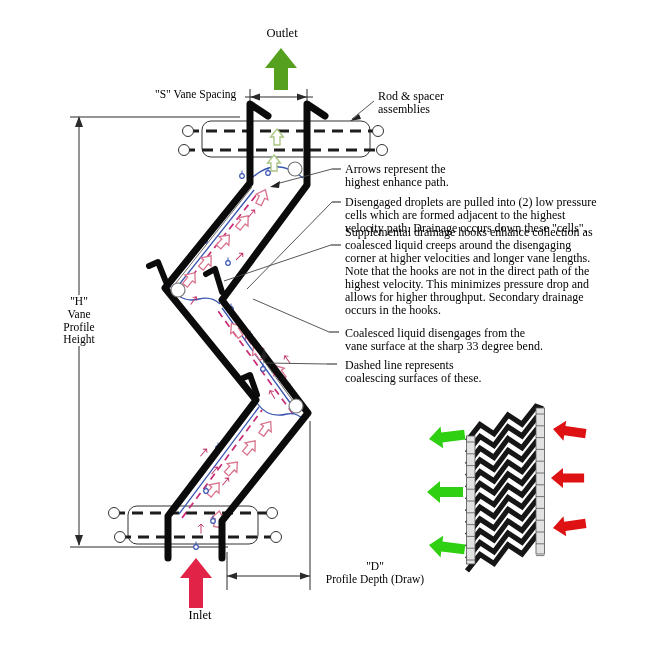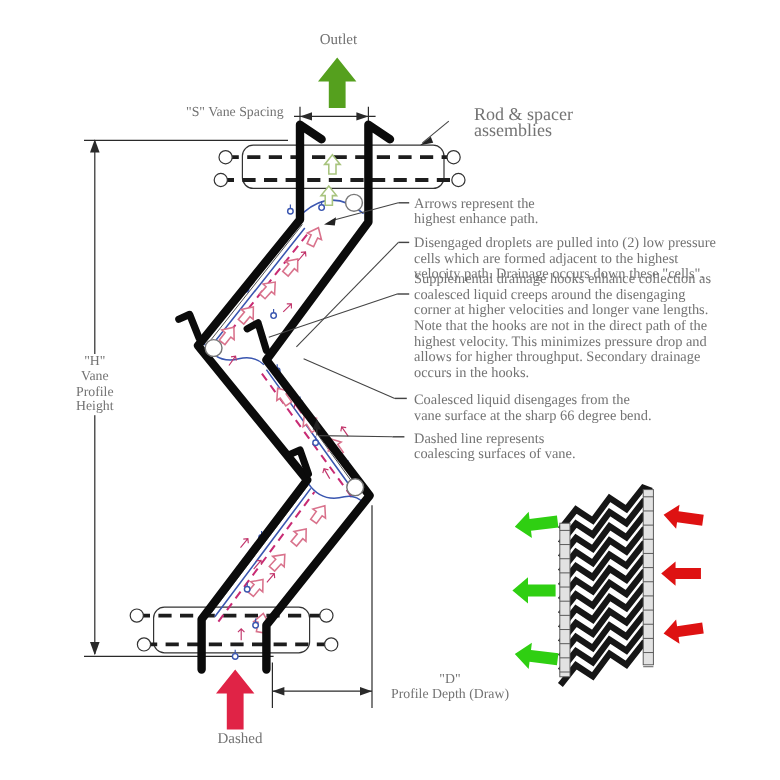--- a/index.html
+++ b/index.html
@@ -1,23 +1,23 @@
 <!DOCTYPE html>
 <html style="--vane_black: #0b0b0b; --velocity_pink: #d9728c; --velocity_green: #a8c47e; --drain_blue: #3a56b0; --coalesce_magenta: #c82b74; --outlet_green: #55a01e; --inlet_red: #e02346; --pack_green: #2fcf12; --pack_red: #de1212;"><head>
 <meta charset="utf-8">
 <style>
   html,body{margin:0;padding:0;background:#fff}
   .stage{position:relative;width:650px;height:650px;background:#fff;overflow:hidden;
          font-family:"Liberation Serif","DejaVu Serif",serif;}
   svg{position:absolute;left:0;top:0}
-  .t{position:absolute;white-space:pre-line;color:#737373;font-size:12px;line-height:13px}
+  .t{position:absolute;white-space:pre-line;color:#000000;font-size:12px;line-height:13px}
   .lab-outlet{left:256px;top:27px;width:52px;text-align:center;font-size:12.5px}
   .lab-inlet{left:178px;top:609px;width:44px;text-align:center;font-size:12.5px}
   .lab-s{left:155px;top:88px;font-size:11.5px}
-  .lab-rod{left:395px;top:90px;font-size:15px;line-height:12.5px}
+  .lab-rod{left:378px;top:90px;font-size:12px;line-height:12.5px}
   .lab-h{left:52px;top:295px;width:54px;text-align:center;background:#fff;font-size:11.5px;line-height:12.8px}
   .lab-d{left:320px;top:560px;width:110px;text-align:center;font-size:11.5px;line-height:12.8px}
   .ann{left:345px}
   .ann1{top:163px}.ann2{top:196px}.ann3{top:226px}.ann4{top:327px}.ann5{top:359px}
 </style>
 </head>
 <body>
 
 <div class="stage">
 
@@ -227,21 +227,21 @@
         </g>
       <g id="pack-red">
           <use href="#blk" fill="var(--pack_red)" transform="translate(553,429) rotate(8) scale(0.92)"></use>
           <use href="#blk" fill="var(--pack_red)" transform="translate(551,478) rotate(0) scale(0.92)"></use>
           <use href="#blk" fill="var(--pack_red)" transform="translate(553,528) rotate(-8) scale(0.92)"></use>
         </g>
     </g>
   </svg>
 
   <div class="t lab-outlet">Outlet</div>
-  <div class="t lab-inlet">Dashed</div>
+  <div class="t lab-inlet">Inlet</div>
   <div class="t lab-s">"S" Vane Spacing</div>
   <div class="t lab-rod">Rod &amp; spacer
 assemblies</div>
   <div class="t lab-h">"H"
 Vane
 Profile
 Height</div>
   <div class="t lab-d">"D"
 Profile Depth (Draw)</div>
 
@@ -251,16 +251,16 @@
 cells which are formed adjacent to the highest
 velocity path. Drainage occurs down these "cells".</div>
   <div class="t ann ann3">Supplemental drainage hooks enhance collection as
 coalesced liquid creeps around the disengaging
 corner at higher velocities and longer vane lengths.
 Note that the hooks are not in the direct path of the
 highest velocity. This minimizes pressure drop and
 allows for higher throughput. Secondary drainage
 occurs in the hooks.</div>
   <div class="t ann ann4">Coalesced liquid disengages from the
-vane surface at the sharp 66 degree bend.</div>
+vane surface at the sharp 33 degree bend.</div>
   <div class="t ann ann5">Dashed line represents
-coalescing surfaces of vane.</div>
+coalescing surfaces of these.</div>
 </div>
 
 </body></html>

